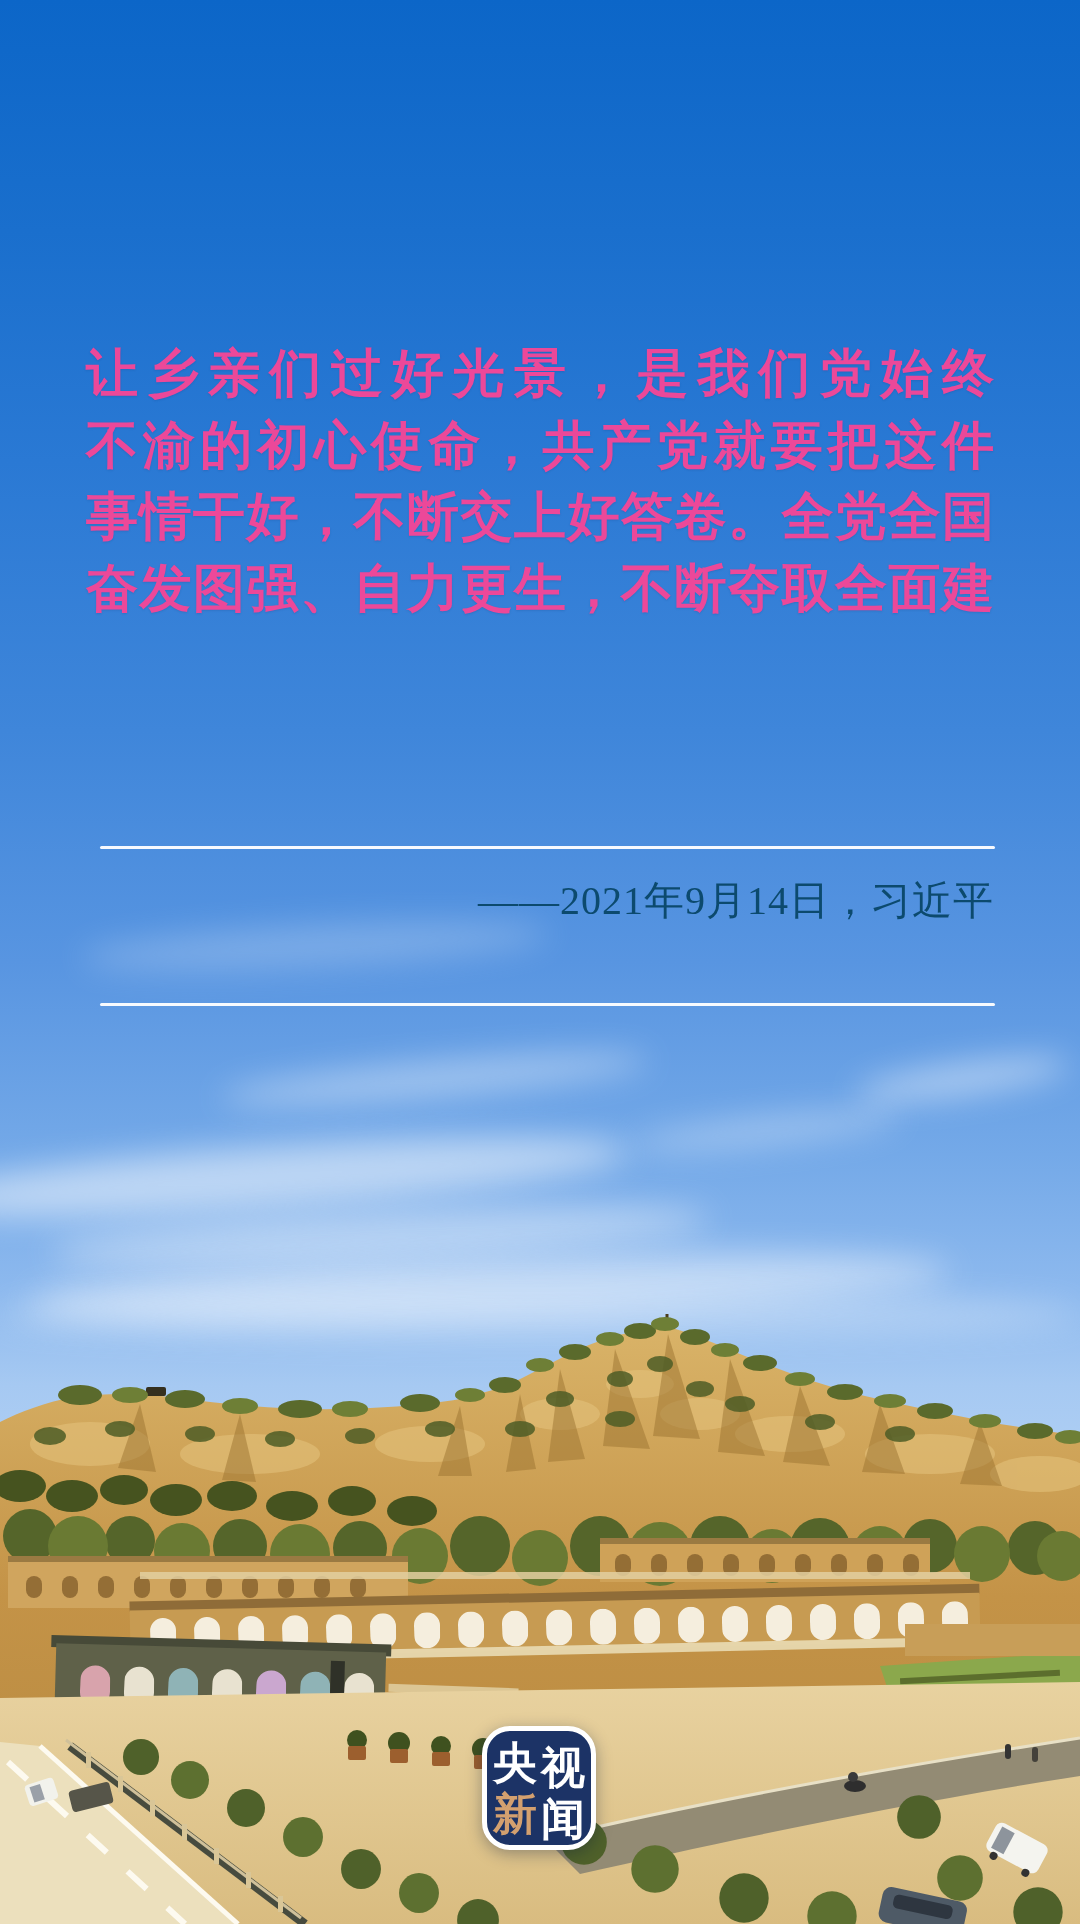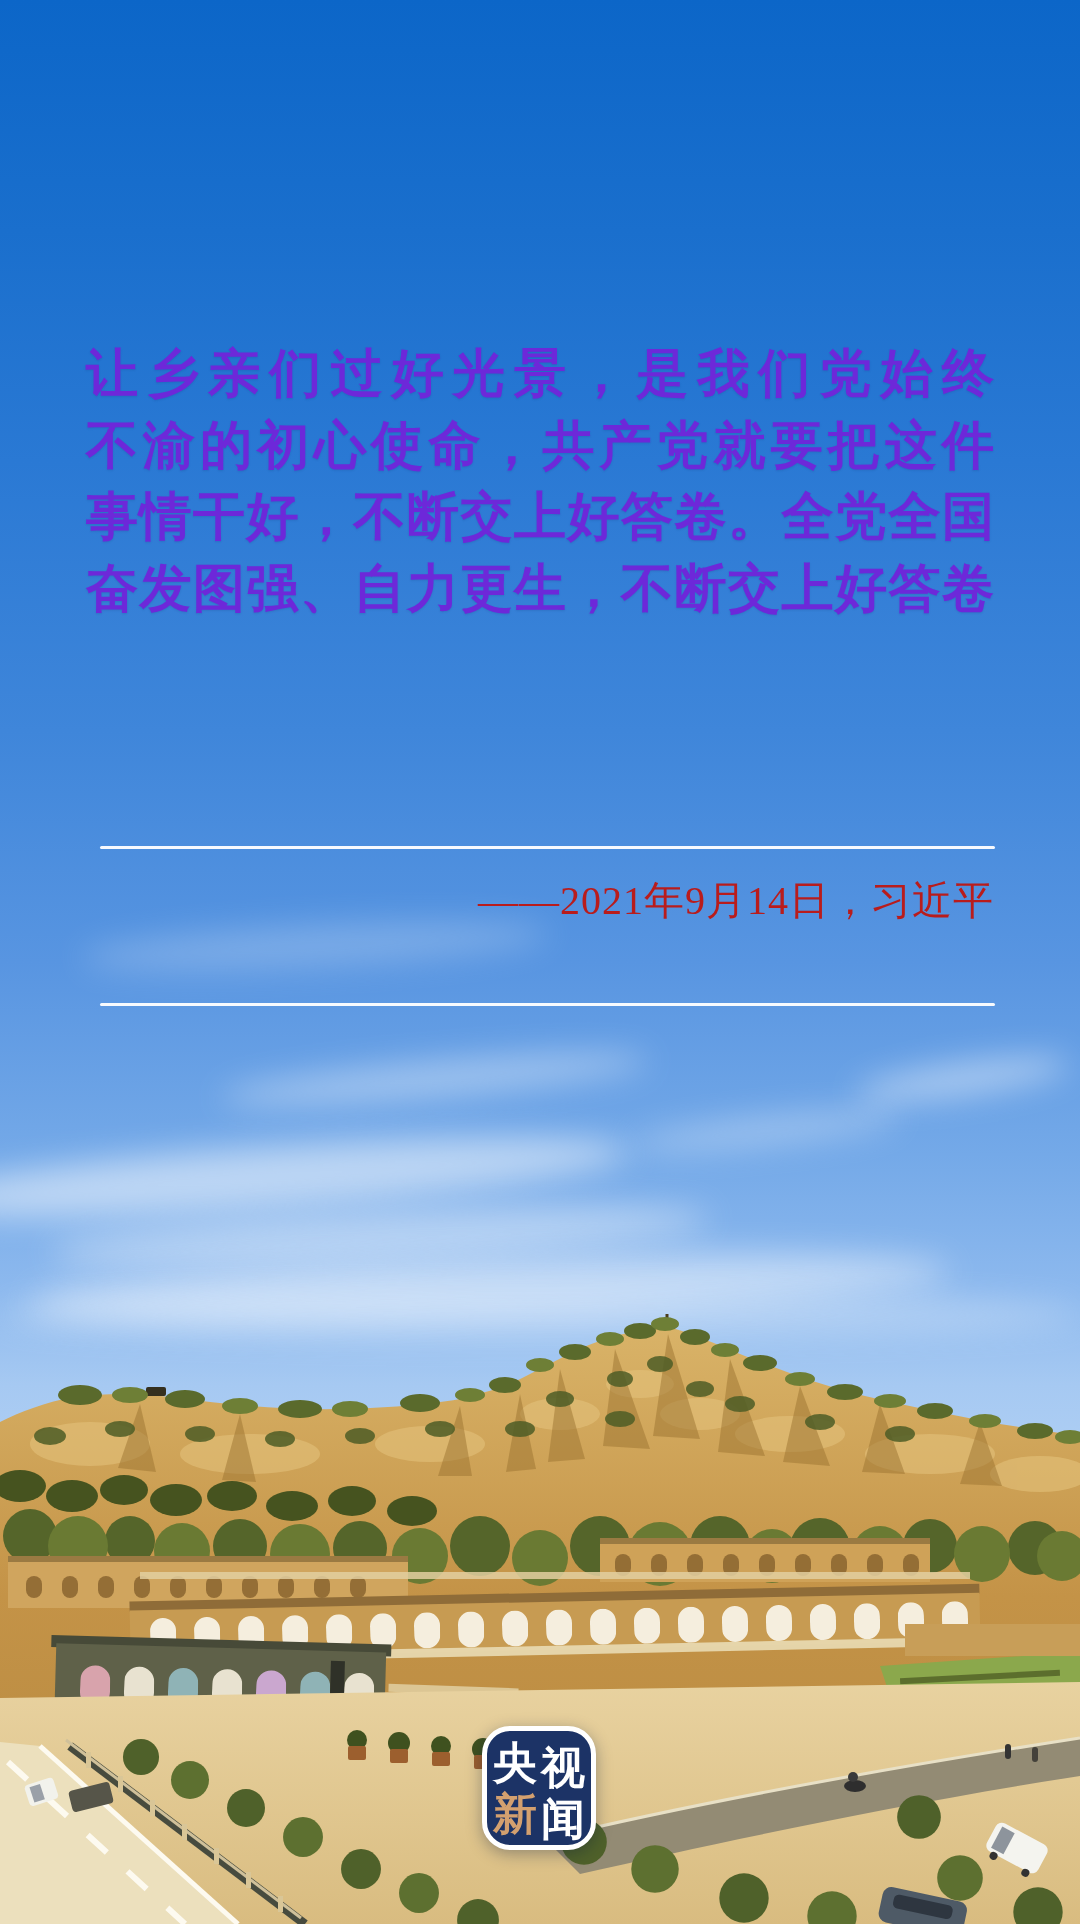--- a/index.html
+++ b/index.html
@@ -18,32 +18,32 @@
   .c1{left:-90px;top:1146px;width:720px;height:62px;opacity:.5;transform:rotate(-4deg);}
   .c2{left:50px;top:1212px;width:660px;height:48px;opacity:.42;transform:rotate(-3deg);}
   .c3{left:220px;top:1062px;width:430px;height:34px;opacity:.38;transform:rotate(-5deg);}
   .c4{left:630px;top:1118px;width:270px;height:26px;opacity:.34;transform:rotate(-6deg);}
   .c5{left:855px;top:1064px;width:215px;height:30px;opacity:.46;transform:rotate(-8deg);}
   .c6{left:80px;top:925px;width:470px;height:42px;opacity:.22;transform:rotate(-3deg);}
   .c7{left:30px;top:1258px;width:920px;height:58px;opacity:.46;transform:rotate(-2deg);}
   .c8{left:0px;top:1292px;width:1080px;height:46px;opacity:.28;}
 
   
-  .quote{position:absolute;left:86px;top:338px;width:908px;color:#6d28d9;
+  .quote{position:absolute;left:86px;top:338px;width:908px;color:#ec4899;
          font-size:52px;font-weight:900;line-height:71.5px;
          text-shadow:0 1px 2px rgba(20,60,120,.18);}
   .qline{text-align:justify;text-align-last:justify;white-space:nowrap;}
 
   
   .rule{position:absolute;left:100px;width:895px;height:3px;
         background:rgba(255,255,255,.95);border-radius:2px;}
   .rule-top{top:846px;}
   .rule-bottom{top:1003px;}
   .attr{position:absolute;left:86px;top:876px;width:908px;text-align:right;
-        color:#b91c1c;font-family:"Liberation Serif",serif;
+        color:#0c4a6e;font-family:"Liberation Serif",serif;
         font-size:40px;line-height:50px;letter-spacing:1px;}
 
   
   .landscape{position:absolute;left:0;top:1294px;width:1080px;height:630px;display:block;}
 
   
   .logo{position:absolute;left:482px;top:1726px;width:114px;height:124px;
         background:#1c3366;border:5px solid #ffffff;border-radius:28px;
         box-sizing:border-box;display:grid;grid-template-columns:1fr 1fr;
         grid-template-rows:1fr 1fr;place-items:center;padding:6px 4px;
@@ -377,21 +377,21 @@
     <g transform="rotate(12 923 617)">
       <rect x="880" y="600" width="86" height="36" rx="9" fill="#4e5a66"></rect>
       <rect x="892" y="606" width="60" height="14" rx="5" fill="#2e3640"></rect>
     </g>
   </svg>
 
   <div class="quote">
     <div class="qline">让乡亲们过好光景，是我们党始终</div>
     <div class="qline">不渝的初心使命，共产党就要把这件</div>
     <div class="qline">事情干好，不断交上好答卷。全党全国</div>
-    <div class="qline">奋发图强、自力更生，不断交上好答卷</div>
+    <div class="qline">奋发图强、自力更生，不断夺取全面建</div>
   </div>
 
   <div class="rule rule-top"></div>
   <div class="attr">
     <div>——2021年9月14日，习近平</div>
   </div>
   <div class="rule rule-bottom"></div>
 
   <div class="logo">
     <span>央</span>

